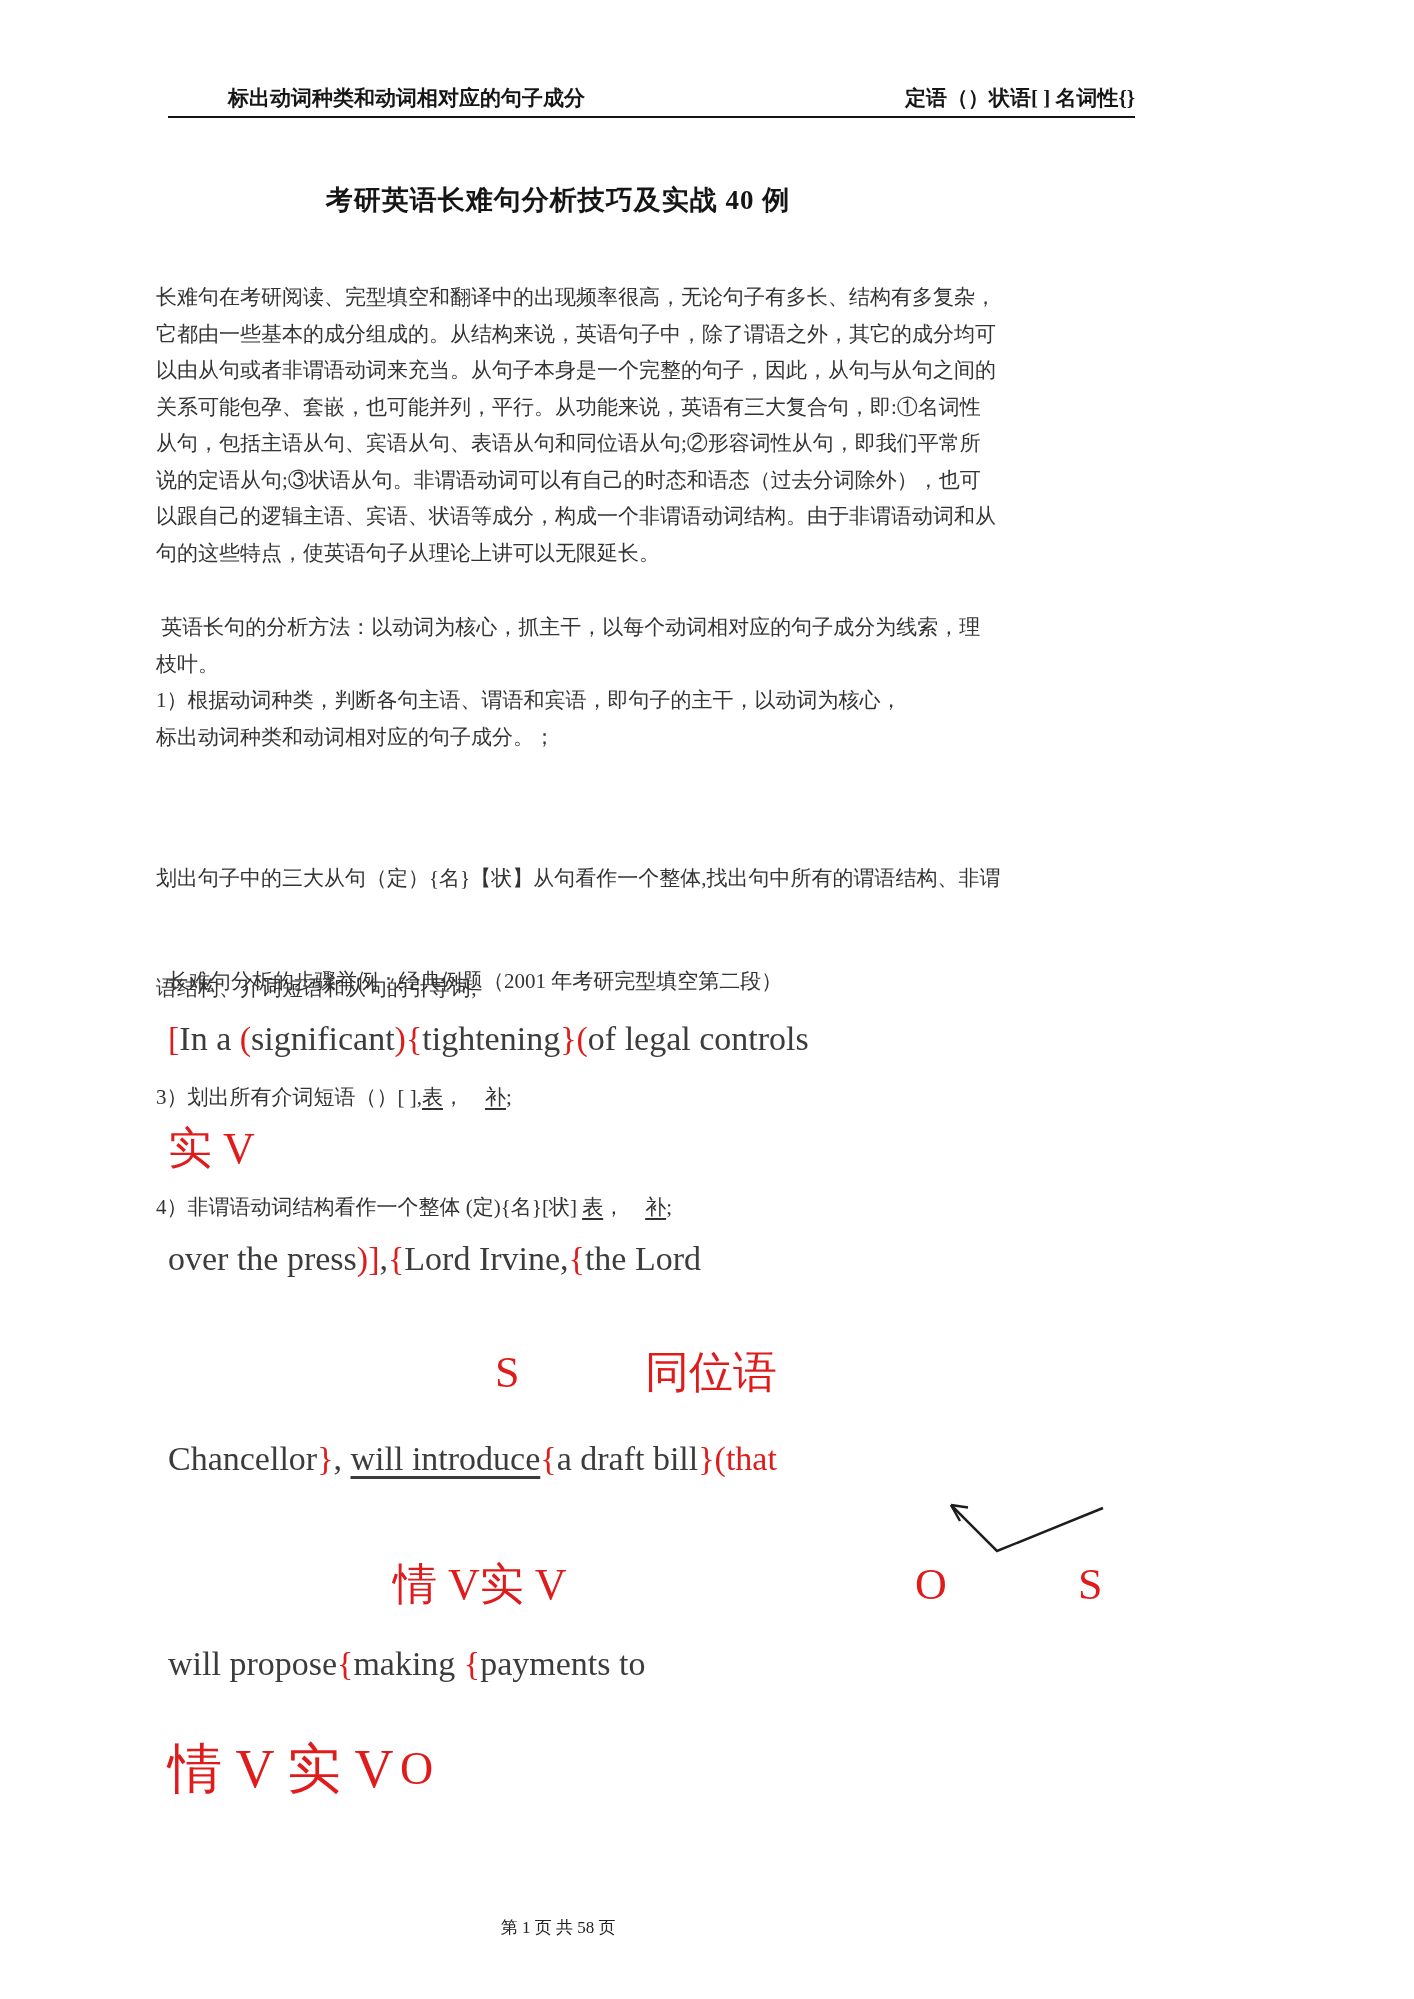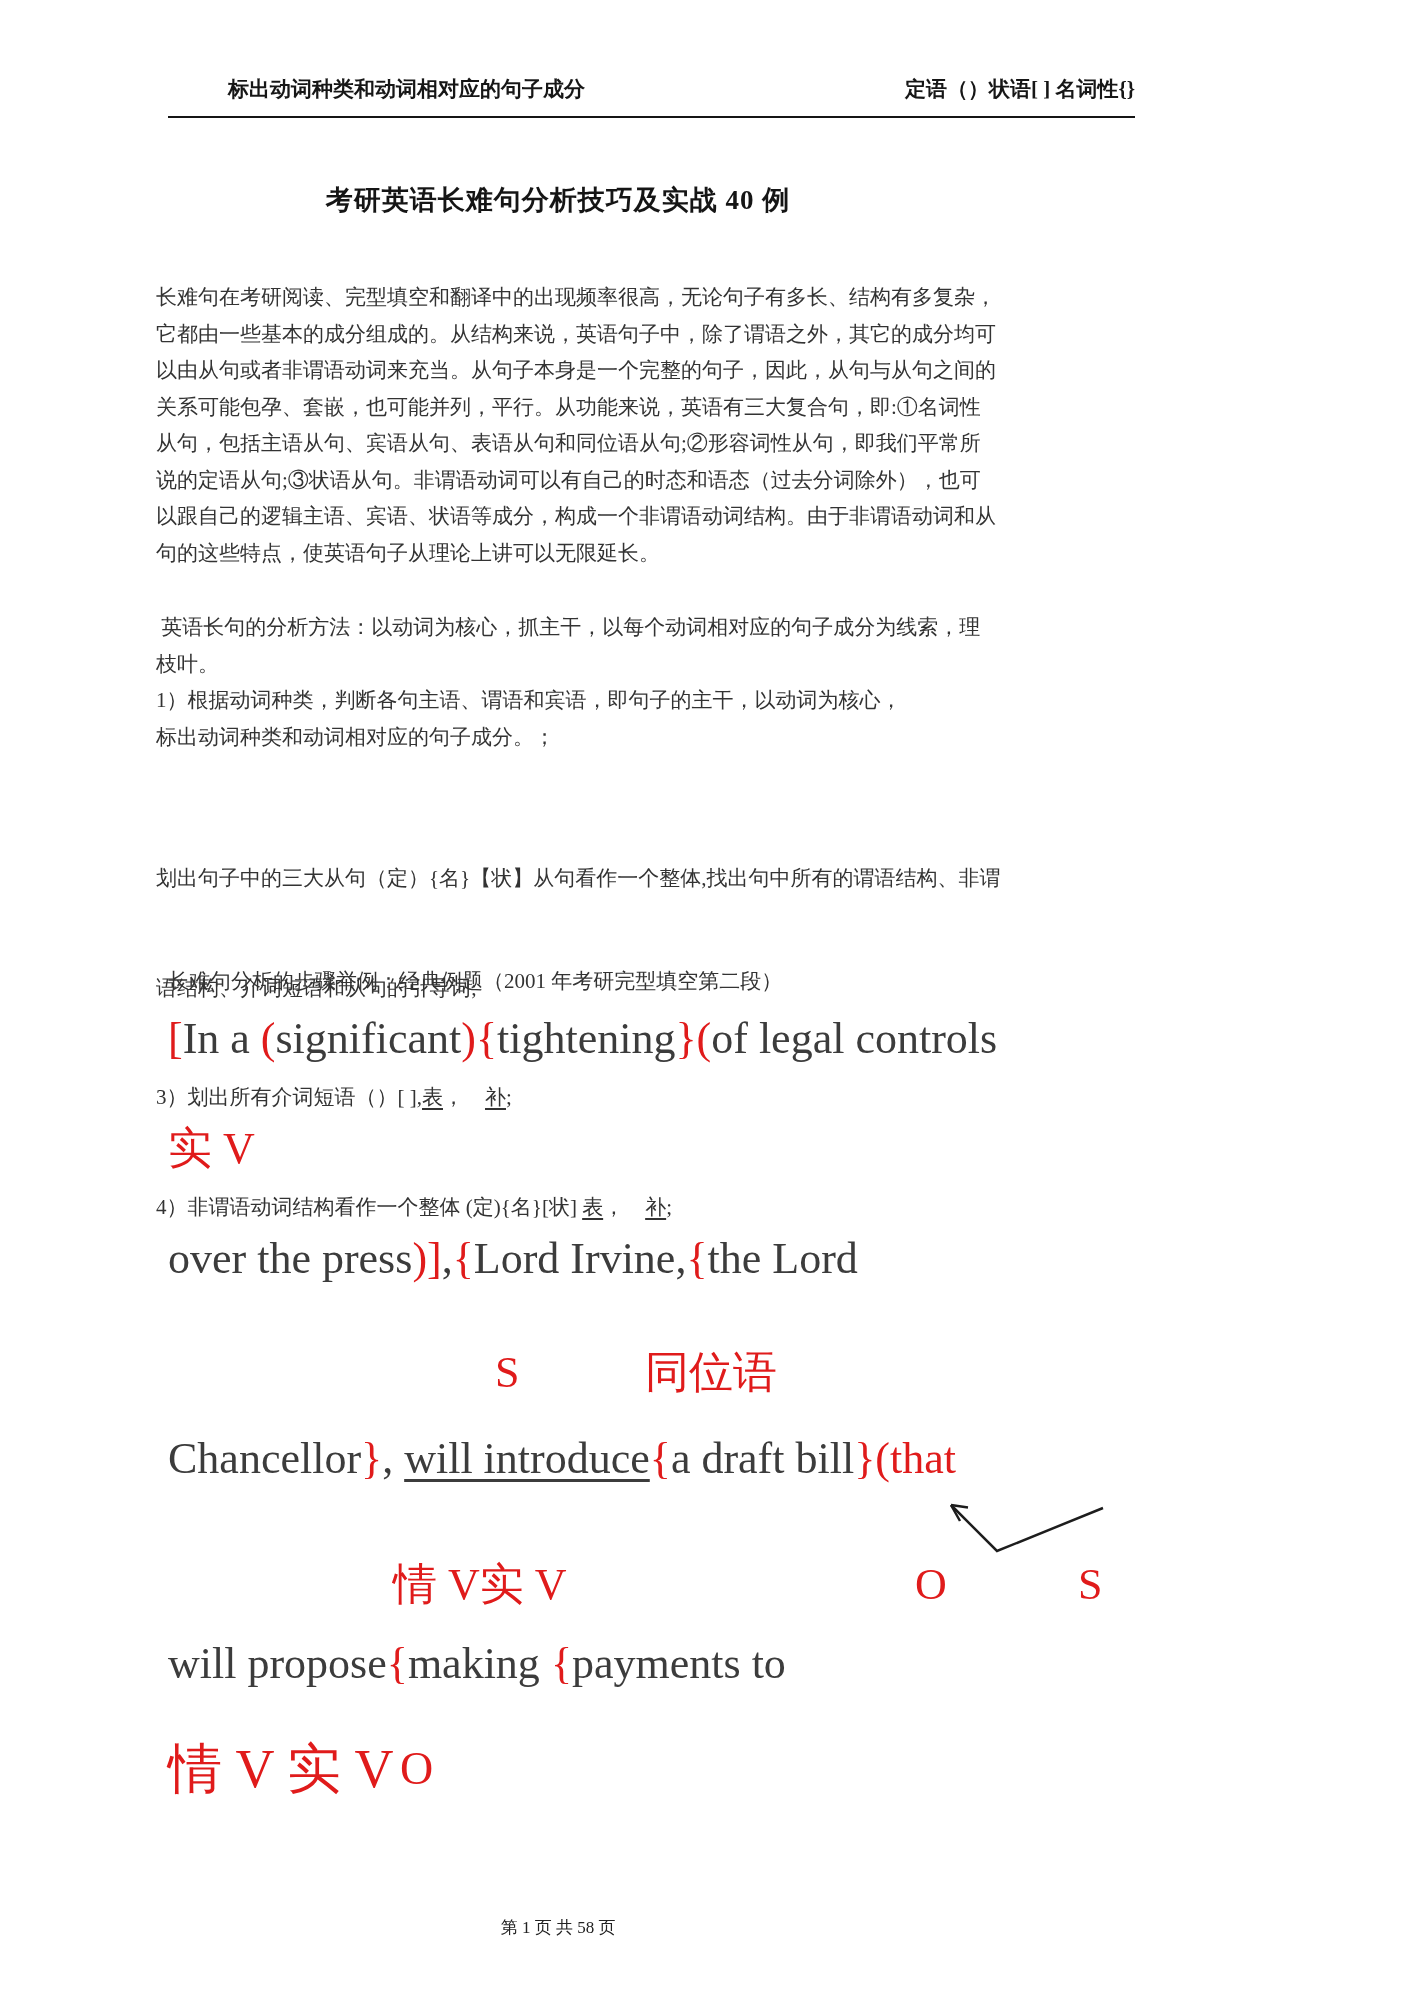--- a/index.html
+++ b/index.html
@@ -12,21 +12,21 @@
     color:#2e2e2e;
     overflow:hidden;
   }
   .abs{position:absolute;}
   
   .hdr{
     left:168px;top:80px;width:967px;height:38px;
     border-bottom:2px solid #151515;
     font-size:21px;font-weight:bold;color:#161616;
     display:flex;justify-content:space-between;align-items:flex-end;
-    padding-bottom:13px;box-sizing:border-box;
+    padding-bottom:4px;box-sizing:border-box;
   }
   .hdr .hl{margin-left:60px;}
   
   .title{
     left:168px;top:182px;width:780px;
     text-align:center;font-size:27px;font-weight:bold;color:#151515;
     letter-spacing:1px;
   }
   
   .para{
@@ -36,21 +36,21 @@
   }
   .para .ln{height:36.5px;white-space:pre;}
   .p1{top:279px;}
   .p2{top:609px;}
   .p3{top:787px;}
   .p3 .ln{white-space:pre;}
   .caption{top:967px;left:168px;font-size:21px;color:#333;}
   
   .big{
     left:168px;
-    font-size:44px;line-height:58px;color:#3c3c3c;
+    font-size:34px;line-height:58px;color:#3c3c3c;
     white-space:nowrap;letter-spacing:0px;
   }
   .b1{top:1010px;}
   .b2{top:1230px;}
   .b3{top:1430px;}
   .b4{top:1635px;}
   .ann{
     font-size:44px;line-height:58px;color:var(--red,#e01b1b);
     white-space:pre;
   }

